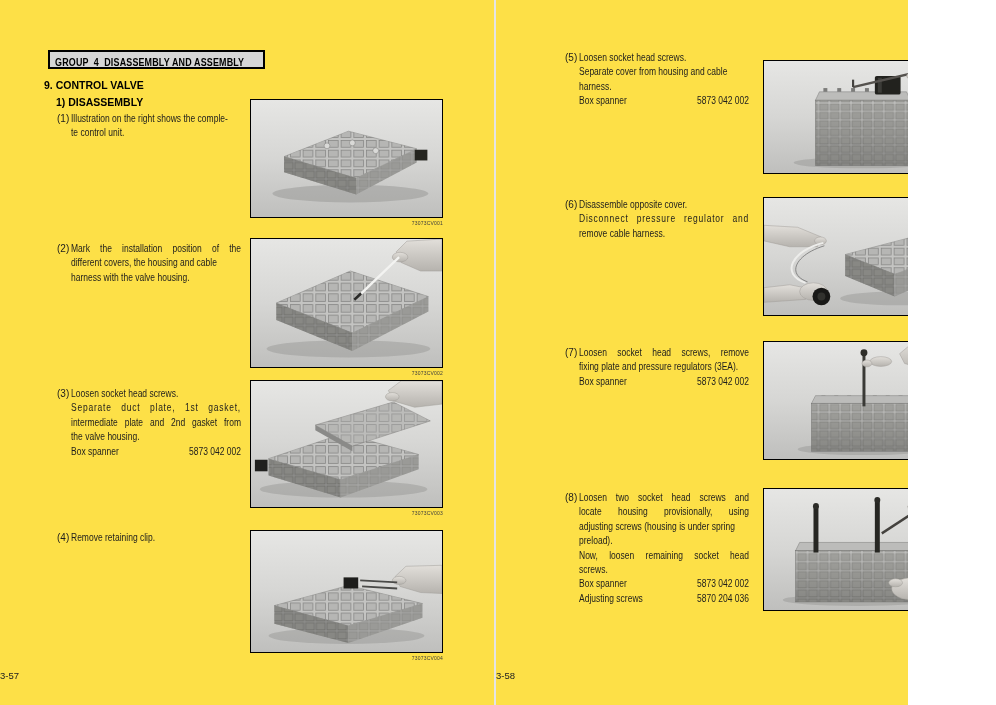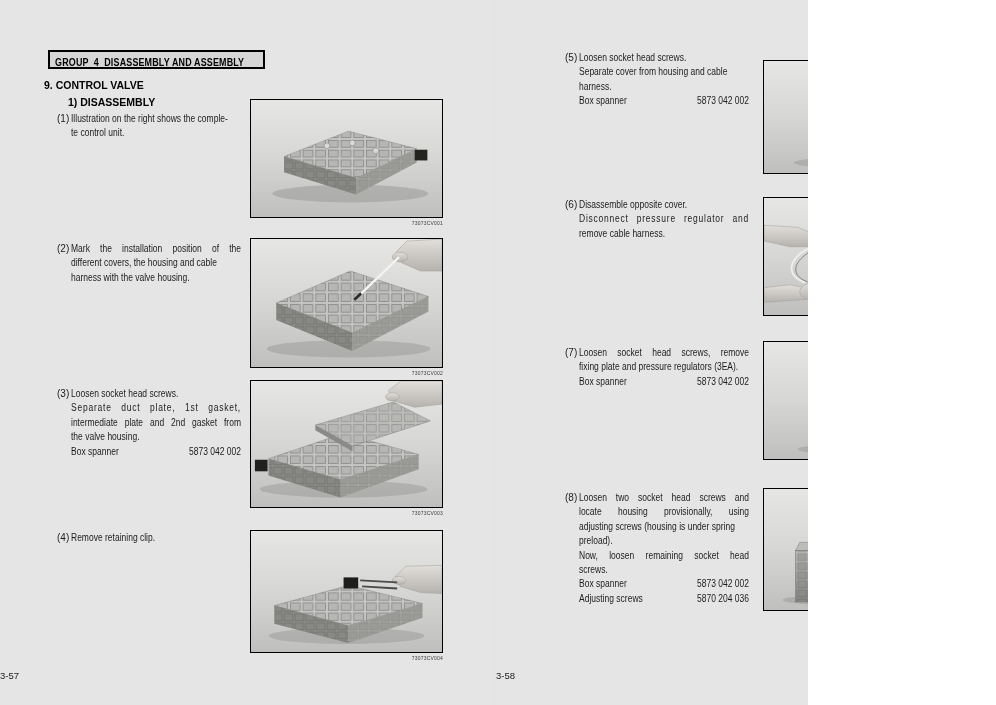--- a/index.html
+++ b/index.html
@@ -1,16 +1,16 @@
 <!DOCTYPE html>
 <html><head>
 <meta charset="utf-8">
 <style>
   html,body{margin:0;padding:0;background:#ffffff;}
-  .sheet{position:relative;width:808px;height:705px;background:#e5e5e5;
+  .sheet{position:relative;width:908px;height:705px;background:#fde047;
          font-family:"Liberation Sans",sans-serif;color:#111;overflow:hidden;}
   .divider{position:absolute;left:494px;top:0;width:2px;height:100%;background:#e4e4e4;}
 
   .header-bar{position:absolute;left:48px;top:50px;width:213px;height:15px;
               background:#d6d6d6;border:2px solid #000;}
   .header-bar .hb-text{display:inline-block;transform:scaleX(.85);transform-origin:0 50%;
               font-weight:bold;font-size:10.5px;line-height:15px;padding-left:6px;
               white-space:pre;letter-spacing:.2px;color:#000;}
 
   .sec-title{position:absolute;font-weight:bold;font-size:10.5px;white-space:pre;color:#000;}
@@ -60,21 +60,21 @@
       </pattern>
     </defs>
   </svg>
 
   <div class="divider"></div>
 
   <div class="header-bar">
     <span class="hb-text">GROUP  4  DISASSEMBLY AND ASSEMBLY</span>
   </div>
   <div class="sec-title" style="left:44px;top:79px;">9. CONTROL VALVE</div>
-  <div class="sec-title" style="left:68px;top:96px;">1) DISASSEMBLY</div>
+  <div class="sec-title" style="left:56px;top:96px;">1) DISASSEMBLY</div>
 
   <div class="step" style="left:57px;top:112px;">
     <span class="step-num">(1)</span>
     <div class="step-body">
       <div class="line">Illustration on the right shows the comple-</div>
       <div class="line">te control unit.</div>
     </div>
   </div>
 
   <div class="step" style="left:57px;top:242px;">

